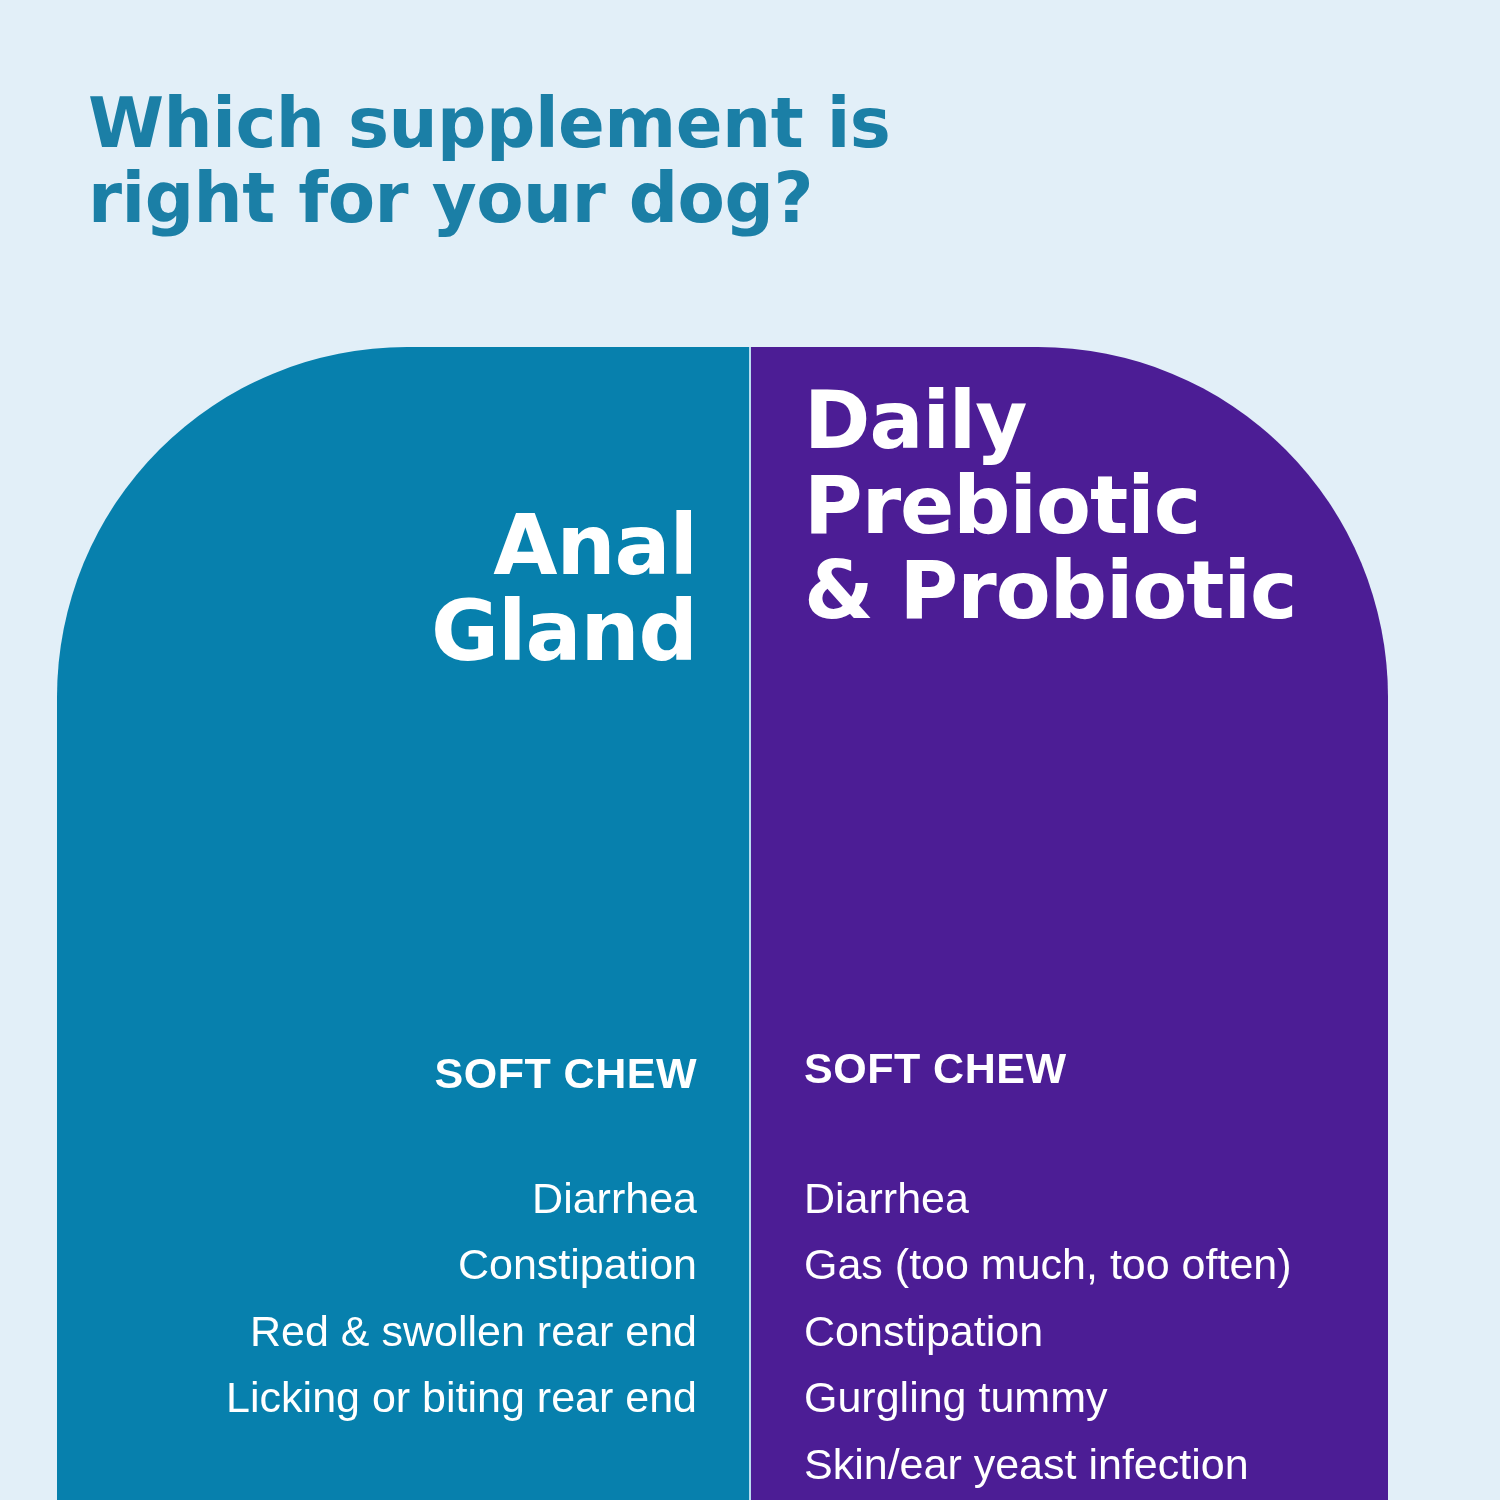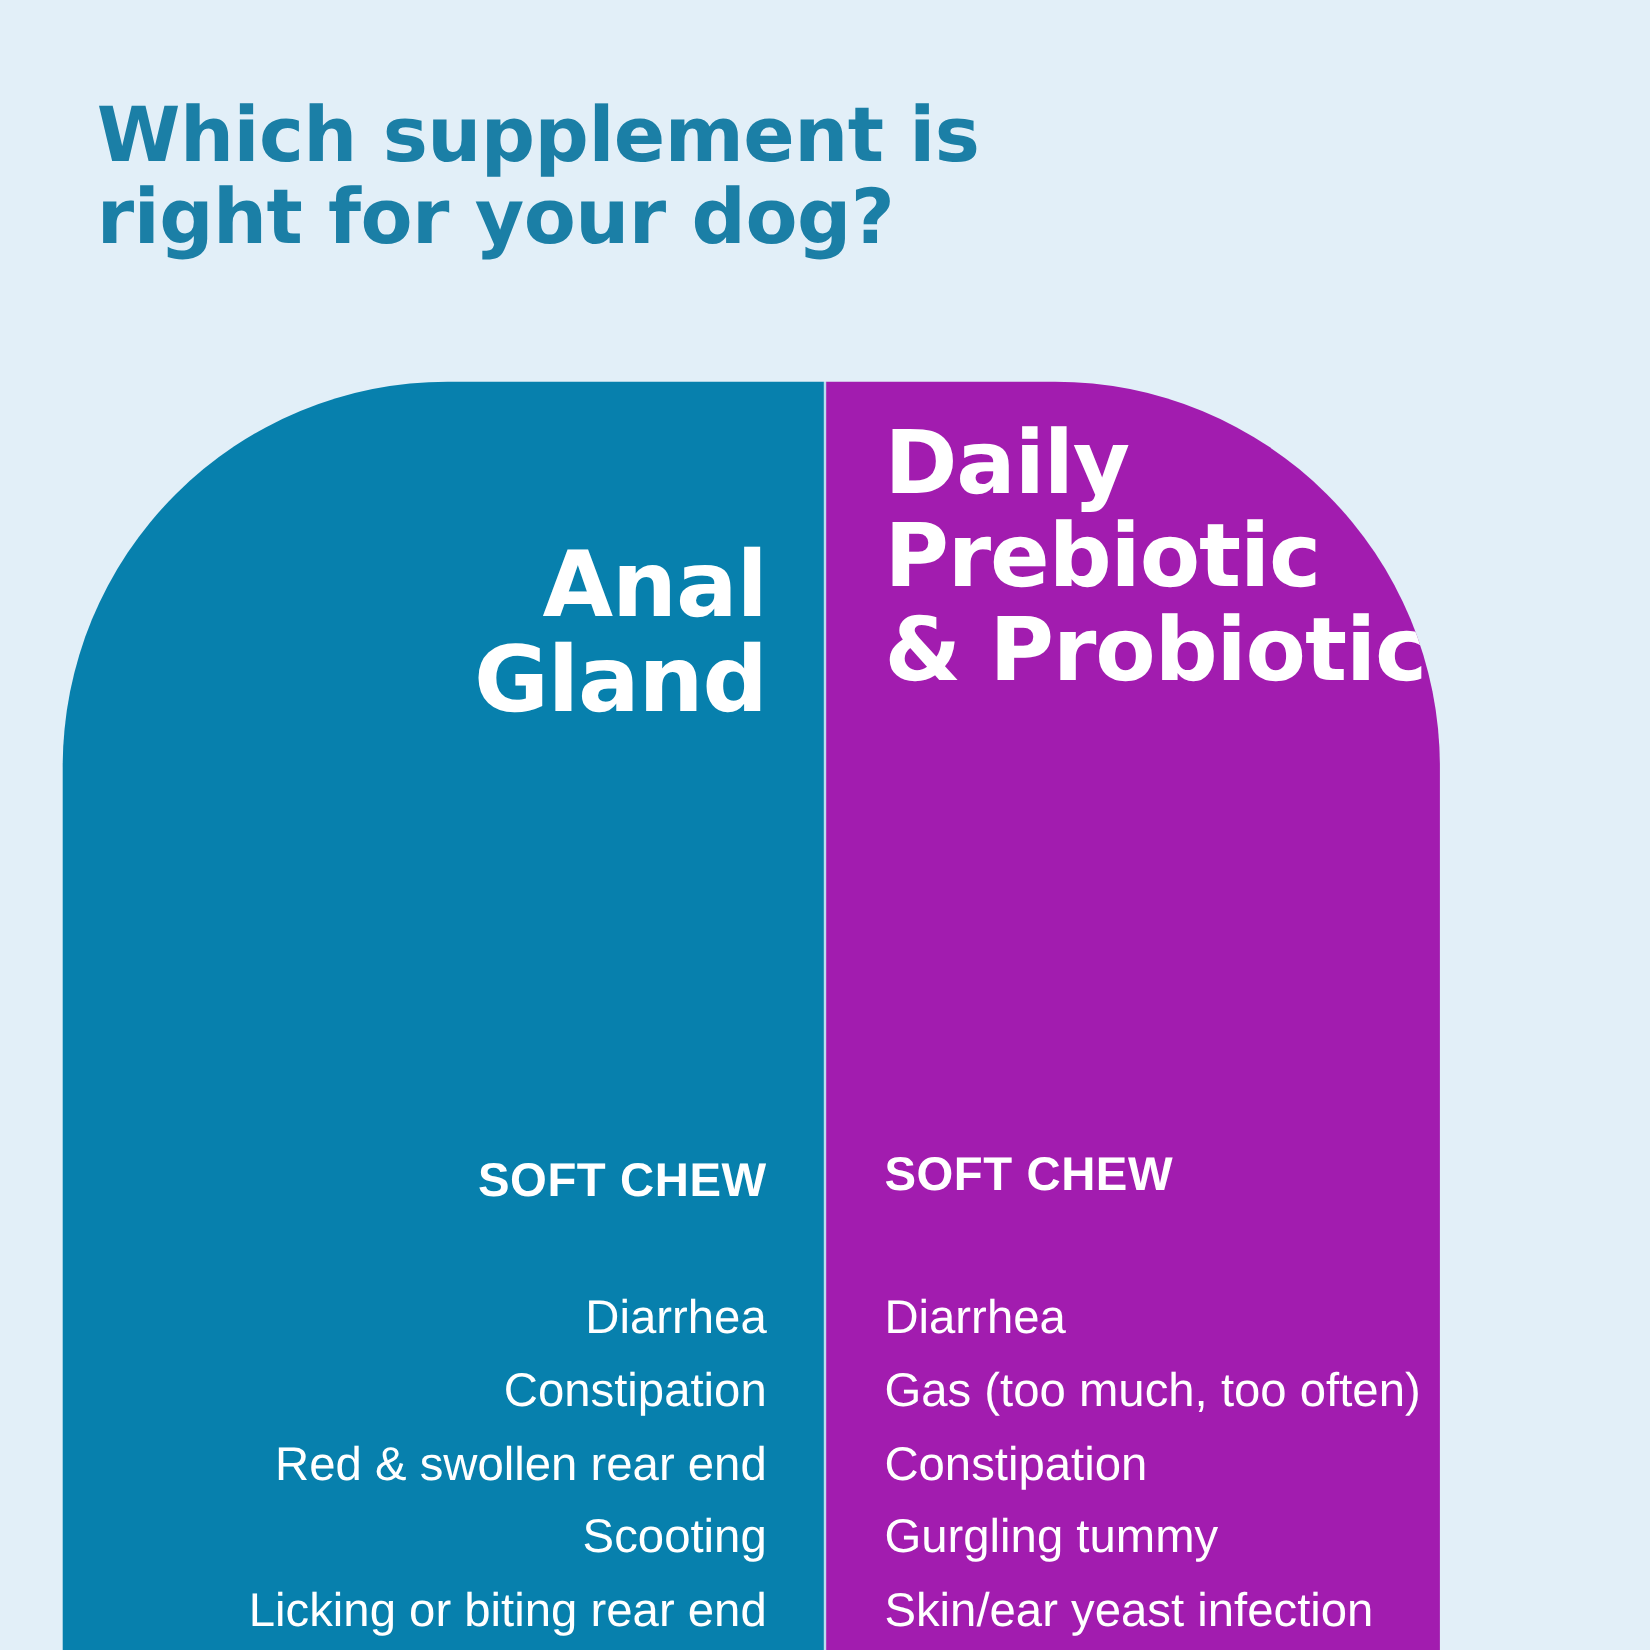--- a/index.html
+++ b/index.html
@@ -57,22 +57,22 @@
 
   .panel-blue {
     left: 0;
     width: 692px;
     background: #0780ad;
     border-top-left-radius: 350px;
   }
 
   .panel-green {
     left: 694px;
-    width: 558px;
-    background: #a21caf;
+    width: 637px;
+    background: #4c1d95;
     border-top-right-radius: 350px;
   }
 
   
   .panel-inner {
     position: absolute;
     left: 0;
     right: 0;
     top: 0;
     bottom: 0;
@@ -90,21 +90,21 @@
     font-size: 83px;
     line-height: 1.04;
     letter-spacing: -1px;
     white-space: pre-line;
     margin: 0;
   }
 
   .panel-blue .product-name {
     position: absolute;
     right: 52px;
-    top: 142px;
+    top: 156px;
     width: 620px;
     text-align: right;
   }
 
   .panel-green .product-name {
     position: absolute;
     left: 53px;
     top: 32px;
     width: 640px;
     text-align: left;
@@ -192,21 +192,20 @@
 
     <div class="panel panel-blue">
       <div class="panel-inner">
         <div class="product-name">Anal
 Gland</div>
         <div class="product-sub">SOFT CHEW</div>
         <ul class="symptom-list">
             <li>Diarrhea</li>
             <li>Constipation</li>
             <li>Red &amp; swollen rear end</li>
-            <li>Scooting</li>
             <li>Licking or biting rear end</li>
           </ul>
       </div>
     </div>
 
     <div class="panel panel-green">
       <div class="panel-inner">
         <div class="product-name">Daily
 Prebiotic
 &amp; Probiotic</div>

